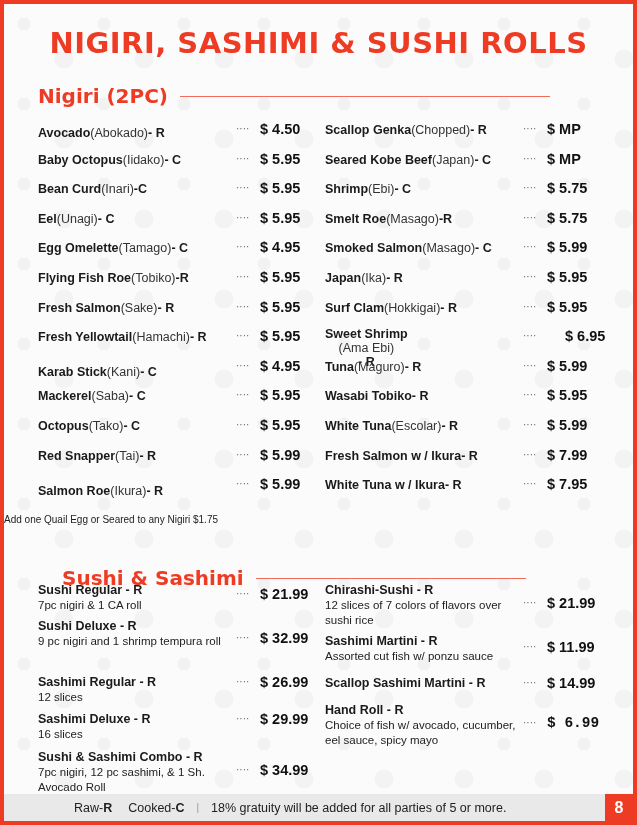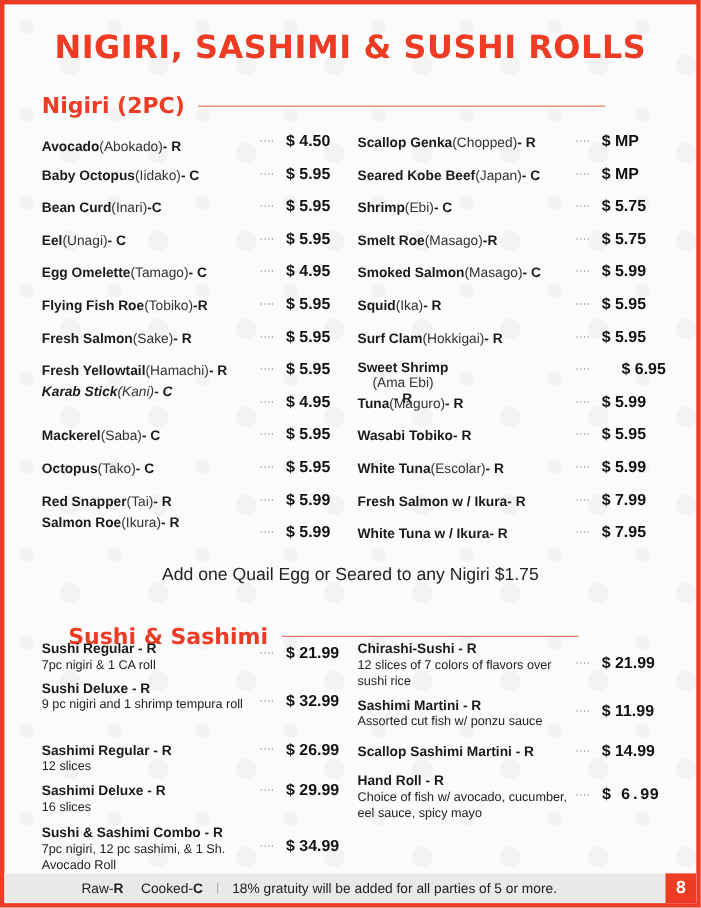--- a/index.html
+++ b/index.html
@@ -74,22 +74,22 @@
   .price {
     position: absolute;
     font-weight: bold;
     font-size: 14.5px;
     color: #111;
     white-space: nowrap;
   }
   .note {
     position: absolute;
     left: 0; right: 0; top: 510px;
-    text-align: center;
-    font-size: 16px;
+    text-align: left;
+    font-size: 10px;
     color: #222;
   }
   .combo {
     position: absolute;
   }
   .combo .ct { font-weight: bold; font-size: 12.5px; color: #1a1a1a; line-height: 16px; white-space: nowrap; }
   .combo .cd { font-size: 11.5px; color: #222; line-height: 15px; }
   .footer {
     position: absolute;
     left: 4px; top: 794px;
@@ -180,21 +180,21 @@
       </div>
       <span class="dots" style="left: 198px; top: 180.6px;">····</span>
       <span class="price" style="left: 222px; top: 178.6px;">$ 5.95</span>
       <div class="row" style="top: 207.2px;">
         <span class="nm">Fresh Yellowtail</span>
         <span class="alt"> (Hamachi)</span>
         <span class="tag">- R</span>
       </div>
       <span class="dots" style="left: 198px; top: 210.2px;">····</span>
       <span class="price" style="left: 222px; top: 208.2px;">$ 5.95</span>
-      <div class="row" style="top: 226px; font-style: italic;">
+      <div class="row" style="top: 242px;">
         <span class="nm">Karab Stick</span>
         <span class="alt"> (Kani)</span>
         <span class="tag">- C</span>
       </div>
       <span class="dots" style="left: 198px; top: 239.8px;">····</span>
       <span class="price" style="left: 222px; top: 237.8px;">$ 4.95</span>
       <div class="row" style="top: 266.4px;">
         <span class="nm">Mackerel</span>
         <span class="alt"> (Saba)</span>
         <span class="tag">- C</span>
@@ -208,21 +208,21 @@
       </div>
       <span class="dots" style="left: 198px; top: 299px;">····</span>
       <span class="price" style="left: 222px; top: 297px;">$ 5.95</span>
       <div class="row" style="top: 325.6px;">
         <span class="nm">Red Snapper</span>
         <span class="alt"> (Tai) </span>
         <span class="tag">- R</span>
       </div>
       <span class="dots" style="left: 198px; top: 328.6px;">····</span>
       <span class="price" style="left: 222px; top: 326.6px;">$ 5.99</span>
-      <div class="row" style="top: 345px;">
+      <div class="row" style="top: 361px;">
         <span class="nm">Salmon Roe</span>
         <span class="alt"> (Ikura) </span>
         <span class="tag">- R</span>
       </div>
       <span class="dots" style="left: 198px; top: 358.2px;">····</span>
       <span class="price" style="left: 222px; top: 356.2px;">$ 5.99</span>
     </div>
   <div id="nigiri-right" class="col" style="left:321px; top:116px; width:300px; height:380px;">
       <div class="row" style="top: 0px;">
         <span class="nm">Scallop Genka</span>
@@ -253,21 +253,21 @@
       <span class="dots" style="left: 198px; top: 91.8px;">····</span>
       <span class="price" style="left: 222px; top: 89.8px;">$ 5.75</span>
       <div class="row" style="top: 118.4px;">
         <span class="nm">Smoked Salmon</span>
         <span class="alt"> (Masago)</span>
         <span class="tag">- C</span>
       </div>
       <span class="dots" style="left: 198px; top: 121.4px;">····</span>
       <span class="price" style="left: 222px; top: 119.4px;">$ 5.99</span>
       <div class="row" style="top: 148px;">
-        <span class="nm">Squid</span>
+        <span class="nm">Japan</span>
         <span class="alt"> (Ika)</span>
         <span class="tag">- R</span>
       </div>
       <span class="dots" style="left: 198px; top: 151px;">····</span>
       <span class="price" style="left: 222px; top: 149px;">$ 5.95</span>
       <div class="row" style="top: 177.6px;">
         <span class="nm">Surf Clam</span>
         <span class="alt"> (Hokkigai)</span>
         <span class="tag">- R</span>
       </div>

